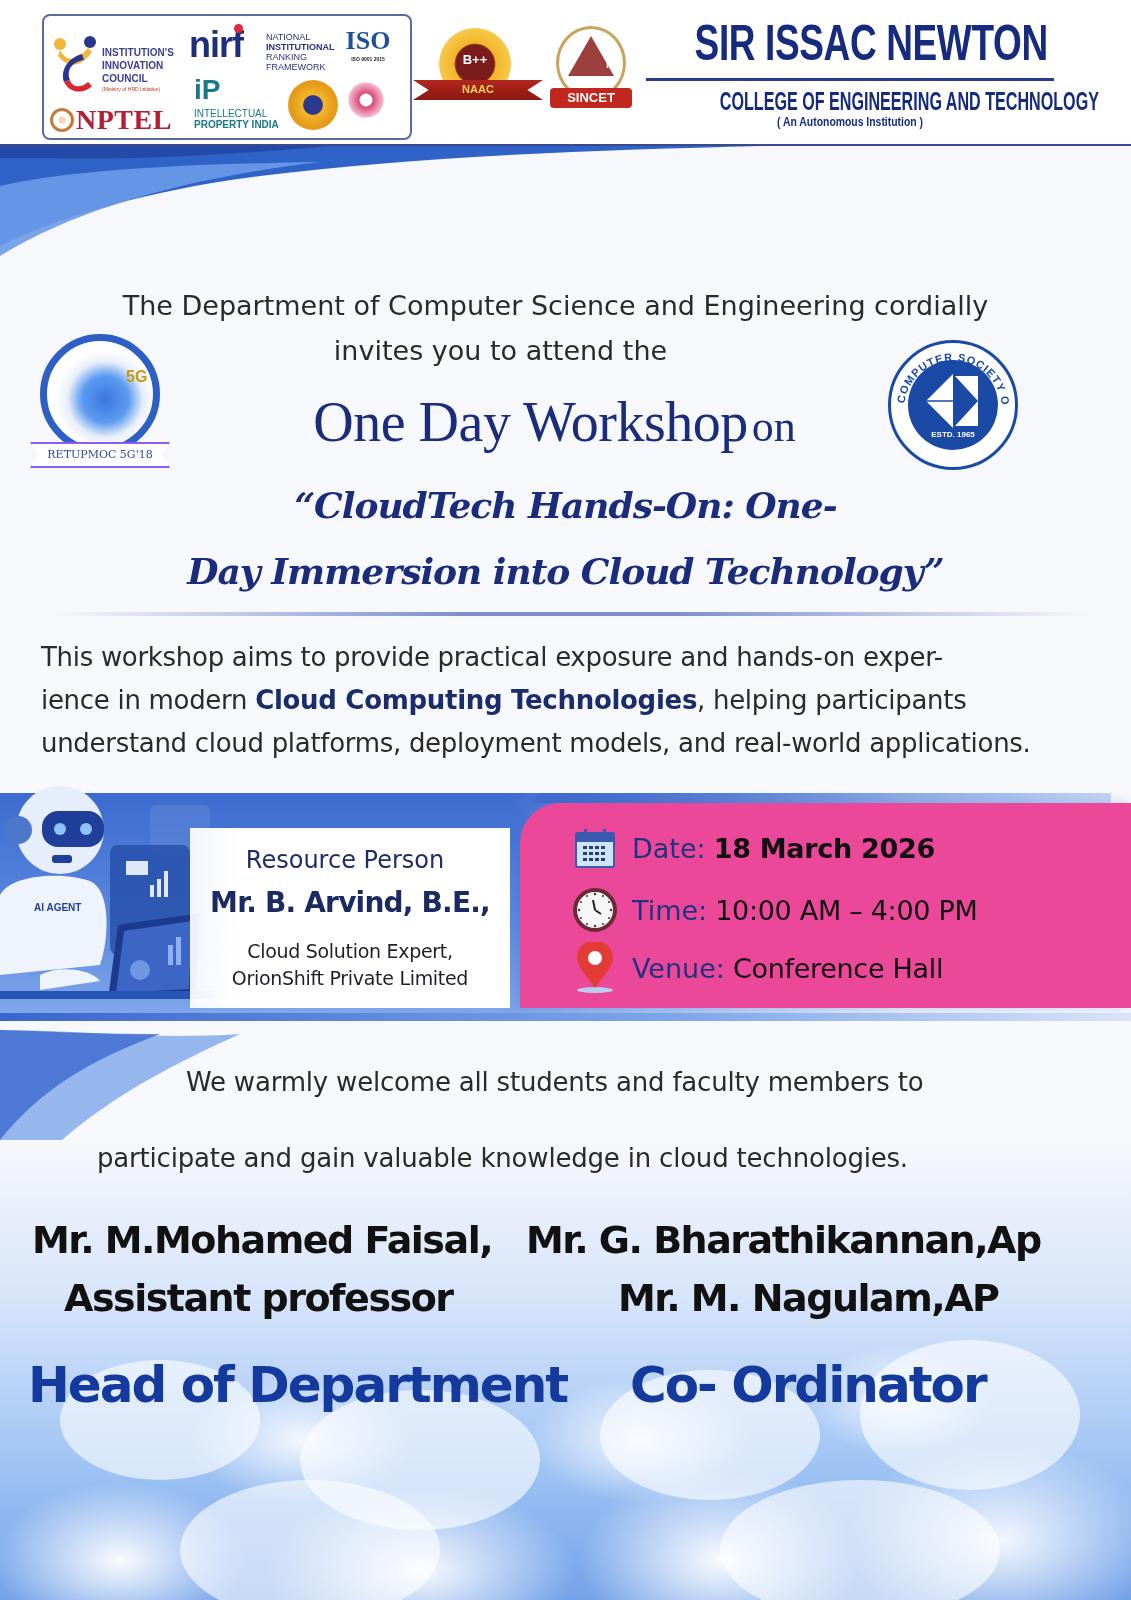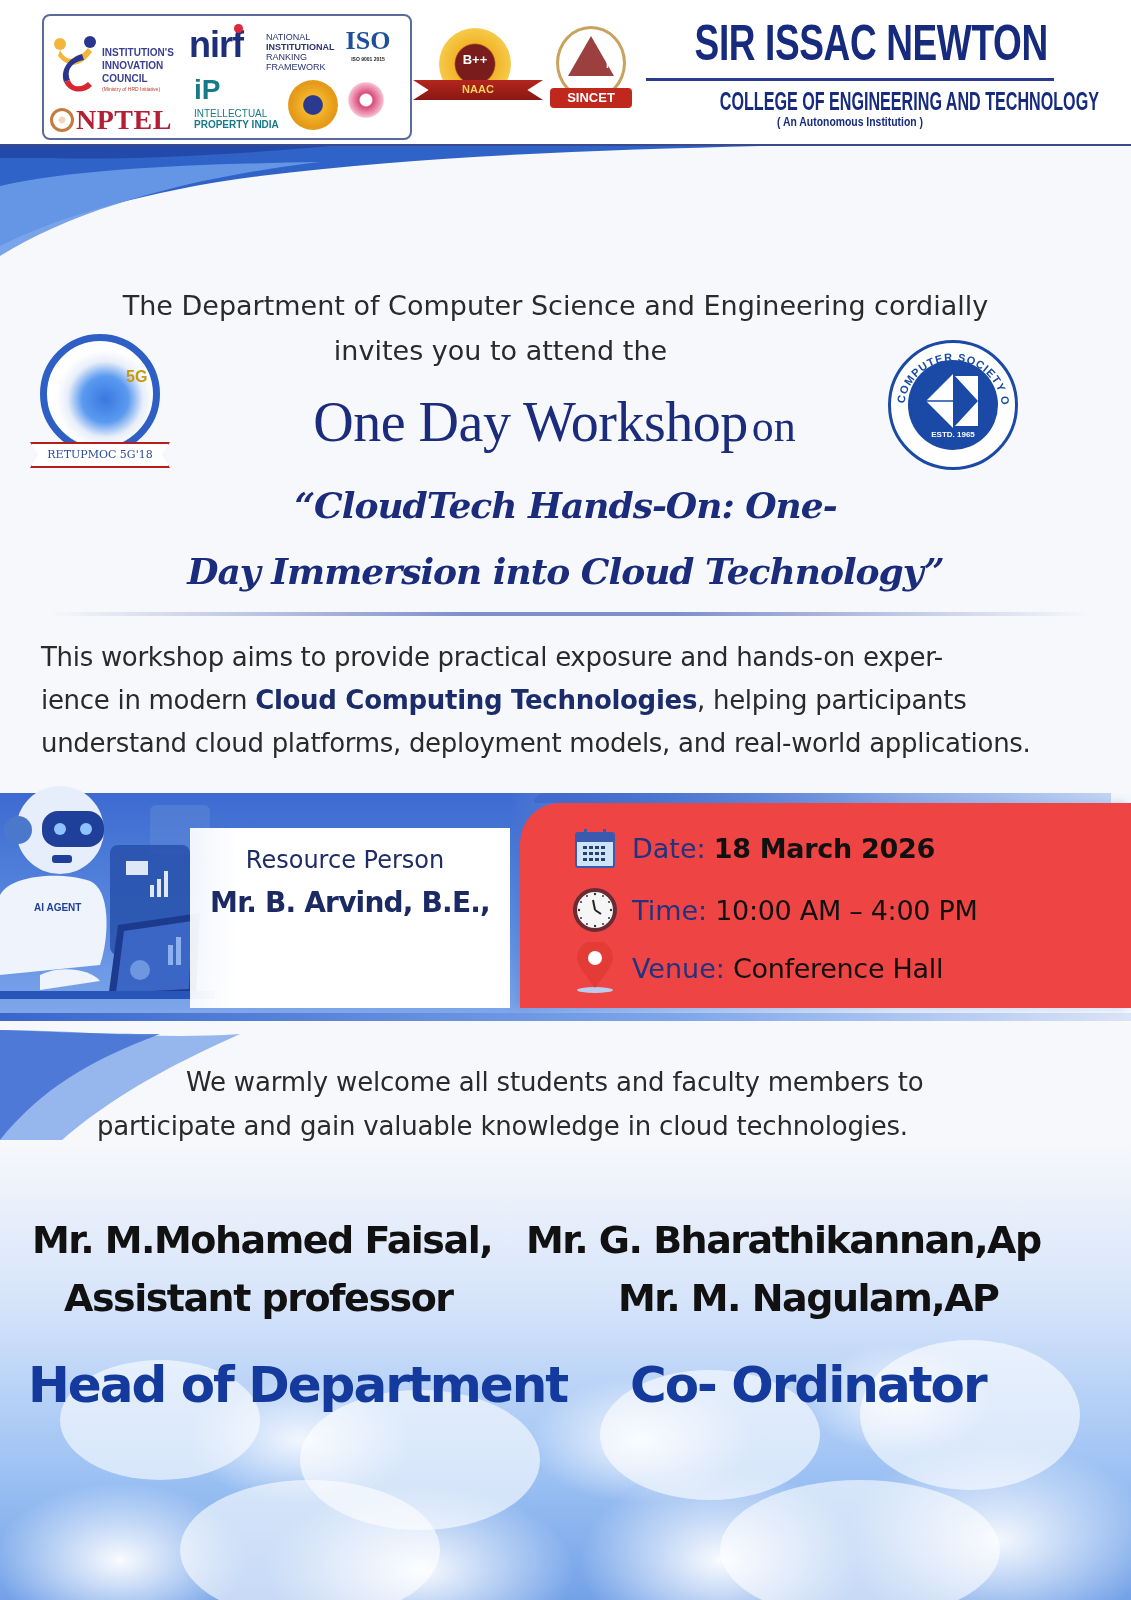--- a/index.html
+++ b/index.html
@@ -59,21 +59,21 @@
               linear-gradient(180deg, rgba(247,248,251,1) 0%, rgba(214,228,250,1) 35%, rgba(160,196,244,1) 70%, rgba(116,162,232,1) 100%); }
   .cloud-blob { position: absolute; border-radius: 50%; background: rgba(255,255,255,0.6); }
 
   
   .invite { position: absolute; left: 0; top: 283px; width: 1131px; text-align: center; font-family: "DejaVu Sans", sans-serif; font-size: 27px; color: #2a2a2a; line-height: 45px; }
   .invite .l1 { display: block; padding-right: 20px; }
   .invite .l2 { display: block; padding-right: 130px; }
 
   .ace-logo { position: absolute; left: 30px; top: 330px; width: 140px; height: 146px; }
   .ace-ring { position: absolute; left: 10px; top: 4px; width: 120px; height: 120px; border-radius: 50%; border: 7px solid #2d5fc4; background: radial-gradient(circle at 55% 55%, #3a78e0 0%, #5a9af0 28%, #e8eef9 46%, #ffffff 60%); }
-  .ace-banner { position: absolute; left: 0; top: 112px; width: 140px; height: 26px; border: 2px solid #b91c1c; background: #fff; text-align: center; font-family: "DejaVu Serif", serif; font-size: 11px; line-height: 22px; color: #2d4aa0; clip-path: polygon(0 0, 100% 0, 94% 50%, 100% 100%, 0 100%, 6% 50%); }
+  .ace-banner { position: absolute; left: 0; top: 112px; width: 140px; height: 26px; border: 2px solid #8b5cf6; background: #fff; text-align: center; font-family: "DejaVu Serif", serif; font-size: 11px; line-height: 22px; color: #2d4aa0; clip-path: polygon(0 0, 100% 0, 94% 50%, 100% 100%, 0 100%, 6% 50%); }
   .ace-five { position: absolute; left: 96px; top: 38px; font-family: "Liberation Sans", sans-serif; font-weight: bold; font-size: 16px; color: #c79a10; }
 
   .csi-logo { position: absolute; left: 888px; top: 340px; width: 130px; height: 130px; }
   .csi-outer { position: absolute; left: 0; top: 0; width: 130px; height: 130px; border-radius: 50%; border: 3px solid #1a4aa6; background: #fff; }
   .csi-inner { position: absolute; left: 20px; top: 20px; width: 90px; height: 90px; border-radius: 50%; background: #1a4aa6; }
   .csi-mark { position: absolute; left: 38px; top: 34px; width: 54px; height: 54px; }
   .csi-ring-text { position: absolute; left: 0; top: 0; width: 130px; height: 130px; }
   .csi-estd { position: absolute; left: 40px; top: 90px; width: 50px; text-align: center; font-family: "Liberation Sans", sans-serif; font-size: 8px; font-weight: bold; color: #fff; }
 
   .workshop-line { position: absolute; left: 0; top: 390px; width: 1131px; text-align: center; font-family: "Liberation Serif", serif; color: #1b2c7c; padding-right: 22px; }
@@ -89,37 +89,37 @@
   
   .band { position: absolute; left: 0; top: 785px; width: 1131px; height: 245px; }
   .band-bg { position: absolute; left: 0; top: 8px; width: 1131px; height: 220px; background: linear-gradient(180deg, #3d6ad0 0%, #5a8be0 60%, #7fa6ea 100%); }
   .band-bg2 { position: absolute; left: 0; top: 8px; width: 1131px; height: 220px; background: linear-gradient(90deg, rgba(255,255,255,0) 0%, rgba(255,255,255,0) 45%, rgba(230,238,250,1) 80%, rgba(245,248,253,1) 100%); }
   .robot { position: absolute; left: 0; top: 0; width: 220px; height: 230px; }
   .rp-card { position: absolute; left: 190px; top: 43px; width: 320px; height: 180px; background: linear-gradient(90deg, rgba(255,255,255,0.92) 0%, #ffffff 15%, #ffffff 100%); }
   .rp-title { position: absolute; left: 0; top: 18px; width: 310px; text-align: center; font-family: "DejaVu Sans", sans-serif; font-size: 24px; color: #1f2d66; }
   .rp-name { position: absolute; left: 0; top: 58px; width: 320px; text-align: center; font-family: "DejaVu Sans", sans-serif; font-weight: bold; font-size: 28px; color: #1b2a63; letter-spacing: -0.8px; }
   .rp-role { position: absolute; left: 0; top: 110px; width: 320px; text-align: center; font-family: "DejaVu Sans", sans-serif; font-size: 19px; line-height: 27px; color: #1f1f2a; letter-spacing: -0.3px; }
 
-  .details-card { position: absolute; left: 520px; top: 18px; width: 611px; height: 205px; background: #ef4444; border-radius: 40px 0 0 0; box-shadow: -4px 0 10px rgba(60,100,190,0.25); }
+  .details-card { position: absolute; left: 520px; top: 18px; width: 611px; height: 205px; background: #ec4899; border-radius: 40px 0 0 0; box-shadow: -4px 0 10px rgba(60,100,190,0.25); }
   .details-card::before { content: ""; position: absolute; left: 14px; top: -10px; right: 20px; height: 10px; background: linear-gradient(90deg, #3f6acb, rgba(120,160,230,0.4)); border-radius: 20px 0 0 0; }
   .detail-row { position: absolute; left: 52px; height: 50px; display: flex; align-items: center; }
   .detail-row .icon { width: 46px; height: 46px; margin-right: 14px; display: flex; align-items: center; justify-content: center; }
   .detail-label { font-family: "DejaVu Sans", sans-serif; font-size: 27px; color: #1f3380; }
   .detail-value { font-family: "DejaVu Sans", sans-serif; font-size: 27px; color: #111; margin-left: 8px; letter-spacing: -0.3px; }
   .detail-value.bold { font-weight: bold; }
   .row-date { top: 20px; }
   .row-time { top: 82px; }
   .row-venue { top: 140px; }
 
   .band-bottom { position: absolute; left: 0; top: 228px; width: 1131px; height: 8px; background: linear-gradient(90deg, #3a66cc, #7ea6ea 60%, rgba(200,215,245,0.6)); }
 
   
   .welcome { position: absolute; left: 0; top: 1060px; width: 1131px; font-family: "DejaVu Sans", sans-serif; font-size: 26px; line-height: 44px; color: #2a2a2a; letter-spacing: -0.2px; }
   .welcome .w1 { display: block; padding-left: 186px; }
-  .welcome .w2 { display: block; padding-left: 97px; }
+  .welcome .w2 { display: block; padding-left: 97px; margin-top: 32px; }
 
   
   .sign { position: absolute; font-family: "DejaVu Sans", sans-serif; font-weight: bold; color: #111; font-size: 38px; letter-spacing: -1.5px; white-space: nowrap; }
   .sign.hod-name { left: 32px; top: 1218px; }
   .sign.hod-title { left: 64px; top: 1276px; }
   .sign.co1 { left: 526px; top: 1218px; }
   .sign.co2 { left: 618px; top: 1276px; }
   .role { position: absolute; font-family: "DejaVu Sans", sans-serif; font-weight: bold; color: #133a9c; font-size: 50px; letter-spacing: -2px; white-space: nowrap; }
   .role.hod { left: 28px; top: 1356px; }
   .role.co { left: 630px; top: 1356px; }
@@ -277,20 +277,24 @@
     <rect x="168" y="160" width="5" height="20" fill="#8db0ee"></rect>
       <rect x="176" y="152" width="5" height="28" fill="#8db0ee"></rect>
     <circle cx="140" cy="185" r="10" fill="#6f97e0"></circle>
     <path d="M40 190 C60 180 90 184 100 196 L40 205 Z" fill="#eef3fc"></path>
     <rect x="0" y="206" width="215" height="8" fill="#2a55b8"></rect>
   </svg>
 
   <div class="rp-card">
     <div class="rp-title">Resource Person</div>
     <div class="rp-name">Mr. B. Arvind, B.E.,</div>
+    <div class="rp-role">
+      <div>Cloud Solution Expert,</div>
+      <div>OrionShift Private Limited</div>
+    </div>
   </div>
 
   <div class="details-card">
     <div class="detail-row row-date">
       <span class="icon">
         <svg width="42" height="42" viewBox="0 0 42 42">
           <rect x="2" y="6" width="38" height="34" rx="2" fill="#cfe3f7" stroke="#3a5ab0" stroke-width="2"></rect>
           <rect x="2" y="6" width="38" height="9" fill="#3a5ab0"></rect>
           <rect x="10" y="2" width="3" height="8" fill="#3a5ab0"></rect>
             <rect x="29" y="2" width="3" height="8" fill="#3a5ab0"></rect>

